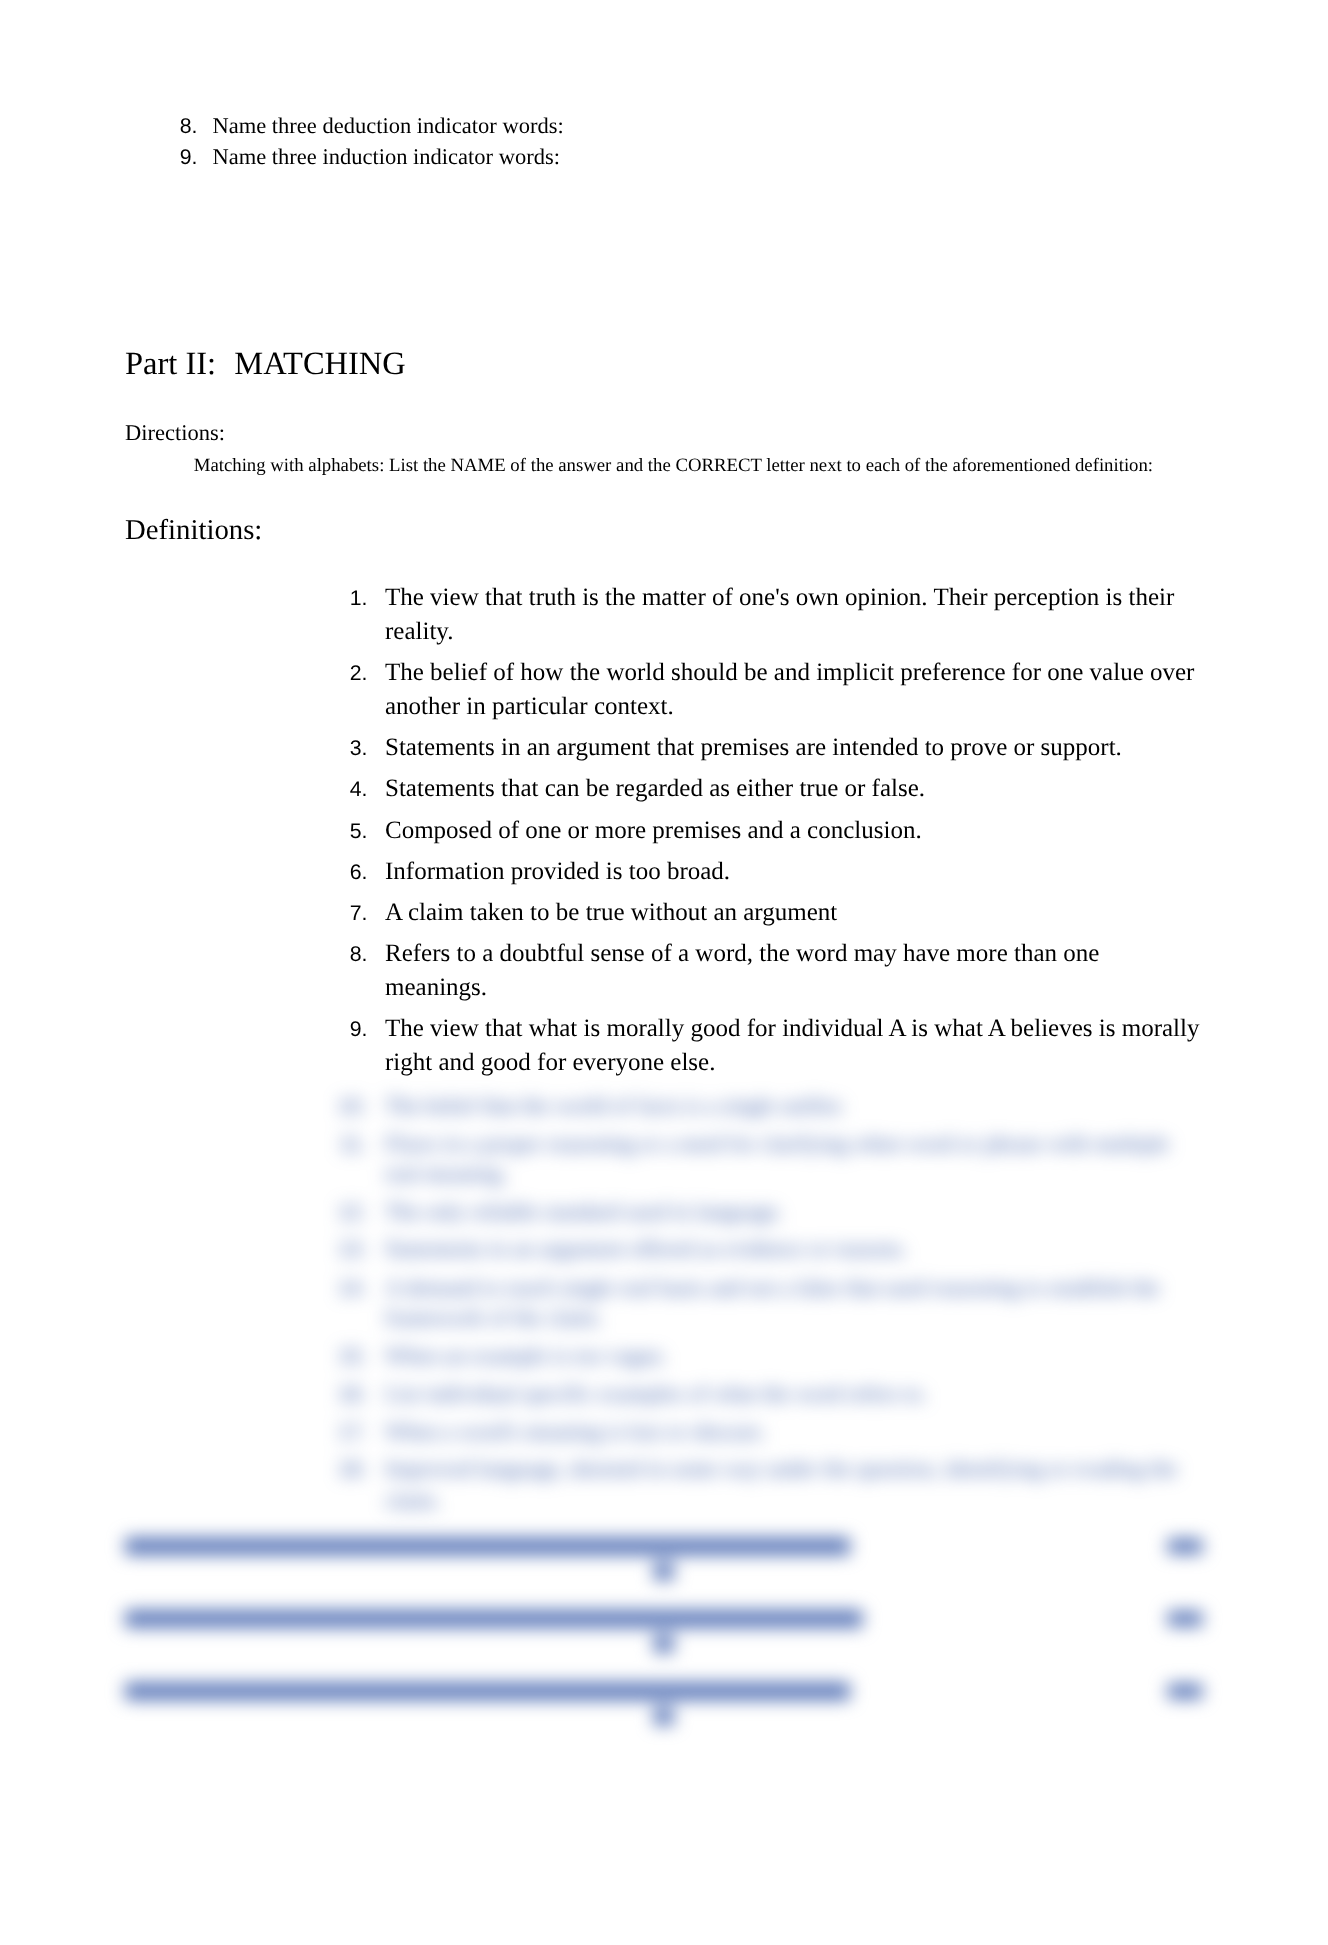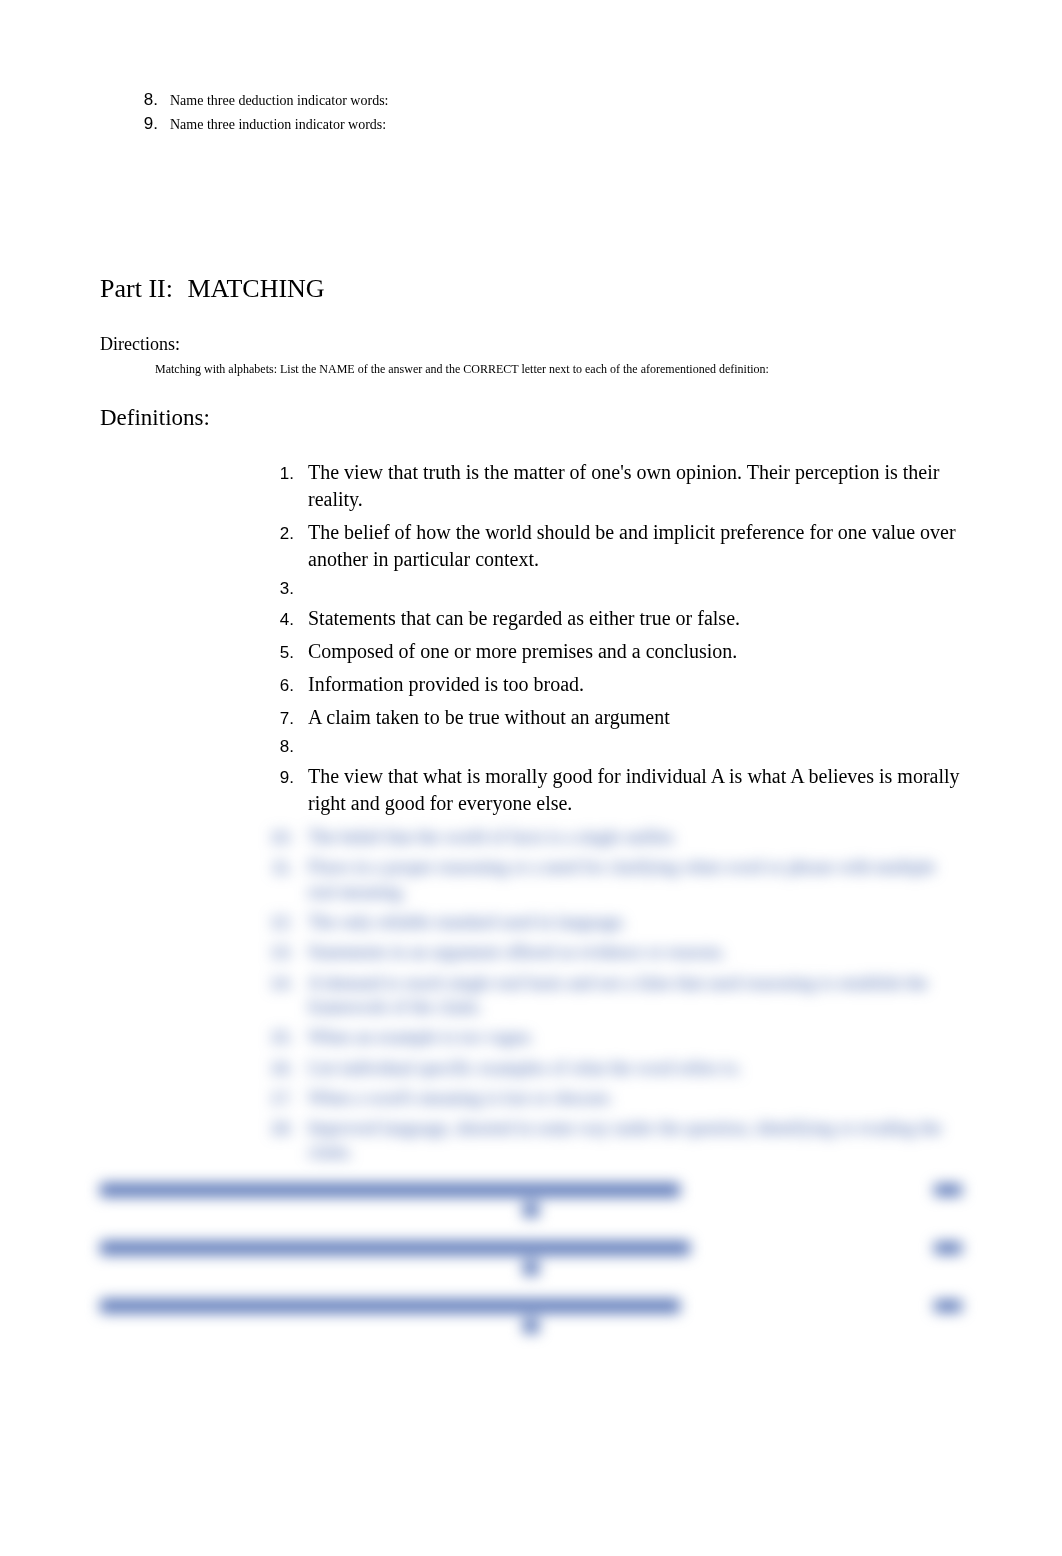--- a/index.html
+++ b/index.html
@@ -26,36 +26,36 @@
     margin-bottom: 4px;
   }
   .top-list .num {
     font-family: Arial, Helvetica, sans-serif;
     font-size: 17px;
     width: 28px;
     text-align: right;
     margin-right: 12px;
   }
   .top-list .txt {
-    font-size: 14px;
+    font-size: 18px;
   }
   .part-heading {
     font-size: 26px;
     font-weight: normal;
     margin-bottom: 30px;
   }
   .part-heading .label {
     margin-right: 8px;
   }
   .directions-label {
     font-size: 18px;
     margin-bottom: 6px;
   }
   .directions-body {
-    font-size: 12px;
+    font-size: 15px;
     margin-left: 55px;
     margin-right: 10px;
     line-height: 1.35;
     margin-bottom: 28px;
   }
   .definitions-label {
     font-size: 23px;
     margin-bottom: 28px;
   }
   .def-list {
@@ -165,39 +165,41 @@
   <div class="row">
     <span class="num">1.</span>
     <span class="txt">The view that truth is the matter of one's own opinion.  Their perception is their reality.</span>
   </div>
   <div class="row">
     <span class="num">2.</span>
     <span class="txt">The belief of how the world should be and implicit preference for one value over another in particular context.</span>
   </div>
   <div class="row">
     <span class="num">3.</span>
+    <span class="txt">Statements in an argument that premises are intended to prove or support.</span>
   </div>
   <div class="row">
     <span class="num">4.</span>
     <span class="txt">Statements that can be regarded as either true or false.</span>
   </div>
   <div class="row">
     <span class="num">5.</span>
     <span class="txt">Composed of one or more premises and a conclusion.</span>
   </div>
   <div class="row">
     <span class="num">6.</span>
     <span class="txt">Information provided is too broad.</span>
   </div>
   <div class="row">
     <span class="num">7.</span>
     <span class="txt">A claim taken to be true without an argument</span>
   </div>
   <div class="row">
     <span class="num">8.</span>
+    <span class="txt">Refers to a doubtful sense of a word, the word may have more than one meanings.</span>
   </div>
   <div class="row">
     <span class="num">9.</span>
     <span class="txt">The view that what is morally good for individual A is what A believes is morally right and good for everyone else.</span>
   </div>
 </div>
 
 <div class="blurred-region">
   <div class="row">
     <span class="num">10.</span>

